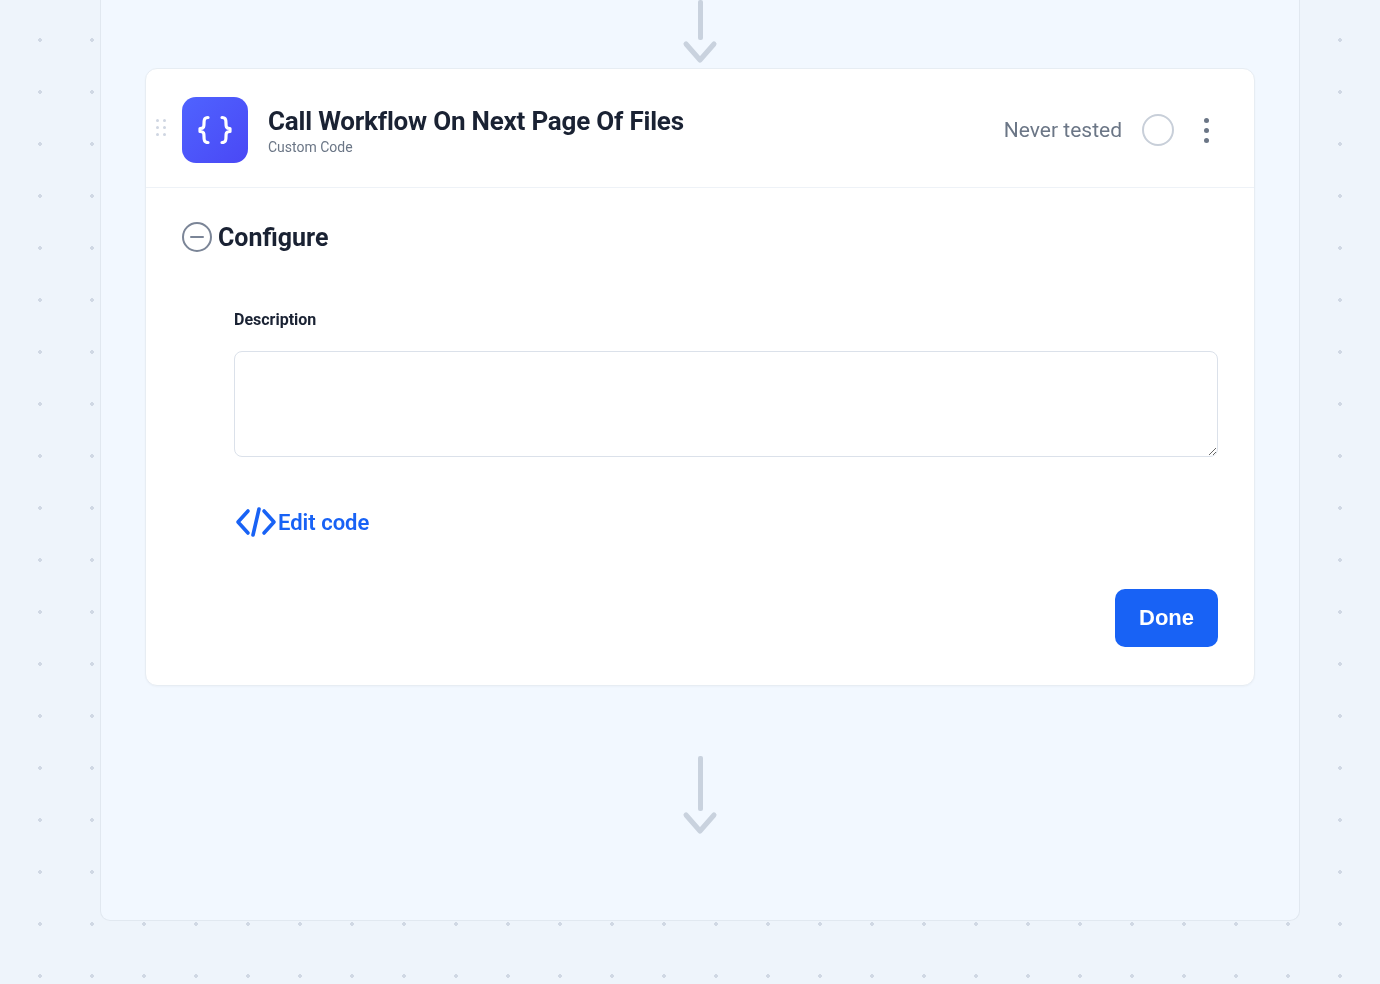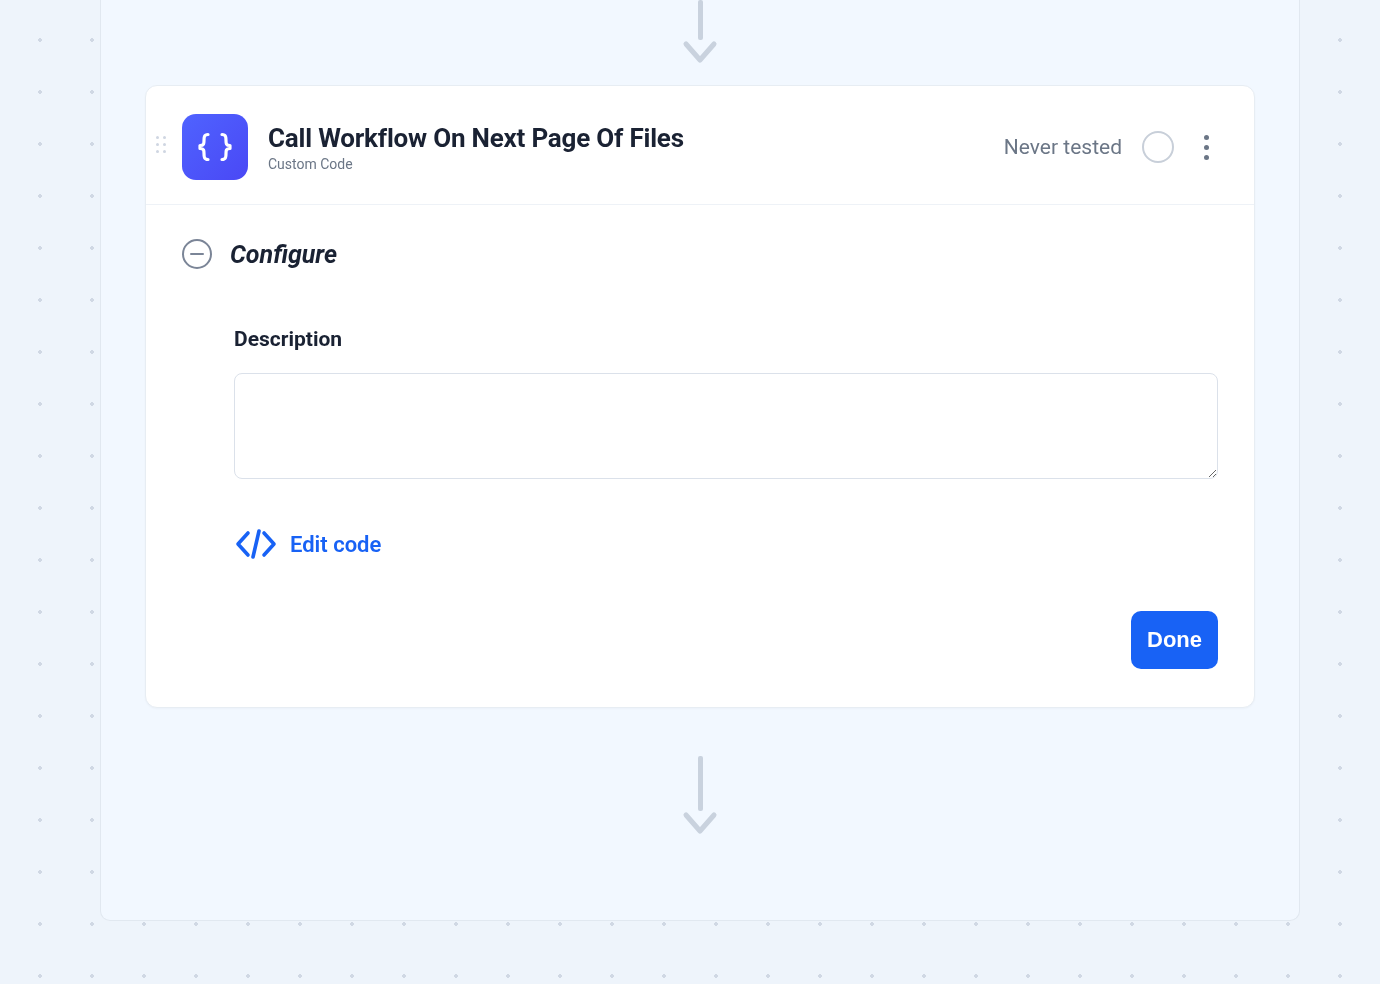--- a/index.html
+++ b/index.html
@@ -49,21 +49,21 @@
       border-radius: 2px;
     }
     .arrow-top .arrow-line { height: 40px; }
     .arrow-bottom .arrow-line { height: 55px; }
     .arrow-head svg { display: block; }
     
     .card {
       position: absolute;
       left: 44px;
       right: 44px;
-      top: 85px;
+      top: 68px;
       background: #fff;
       border: 1px solid #e7edf3;
       border-radius: 12px;
       box-shadow: 0 1px 2px rgba(20,30,60,.03);
     }
     .card-header {
       display: flex;
       align-items: center;
       padding: 28px 36px 24px 36px;
       border-bottom: 1px solid #eef2f7;
@@ -92,51 +92,51 @@
     .header-text { margin-left: 20px; flex: 1; min-width: 0; }
     .title { font-size: 26px; font-weight: 700; color:#1a2233; line-height:1.25; letter-spacing:-.2px; }
     .subtitle { font-size: 14px; color:#6b7686; margin-top:2px; }
     .header-right { display:flex; align-items:center; gap:20px; }
     .status-text { font-size:21px; color:#6b7686; }
     .status-circle { width:32px; height:32px; border:2.5px solid #c8cfd9; border-radius:50%; }
     .kebab { width:24px; height:32px; display:flex; flex-direction:column; align-items:center; justify-content:center; gap:5px; cursor:pointer; }
     .kebab span { width:5px; height:5px; background:#6b7686; border-radius:50%; }
     
     .card-body { padding: 34px 36px 38px 36px; }
-    .section-row { display:flex; align-items:flex-end; gap:18px;font-style:italic; }
+    .section-row { display:flex; align-items:flex-end; gap:6px; }
     .collapse-btn { width:30px; height:30px; border:2.5px solid #7b8597; border-radius:50%; display:flex; align-items:center; justify-content:center; cursor:pointer; }
     .collapse-btn .minus { width:14px; height:2.5px; background:#7b8597; border-radius:1px; }
     .section-title { font-size:25px; font-weight:700; color:#1a2233; }
     .field-block { margin-left:52px; margin-top:58px; }
-    .field-label { font-size:21px; font-weight:700; color:#1a2233; }
+    .field-label { font-size:16px; font-weight:700; color:#1a2233; }
     .field-help { font-size:21px; color:#6b7686; margin-top:12px; }
     .desc-input {
       width:100%;
       height:106px;
       margin-top:22px;
       border:1px solid #dbe1ea;
       border-radius:8px;
       resize: both;
       font-family:inherit;
       font-size:18px;
       padding:12px 14px;
       color:#1a2233;
     }
-    .edit-code-row { display:flex; align-items:center; gap:12px; margin-left:52px; margin-top:46px; color:#1862f5; cursor:pointer; }
+    .edit-code-row { display:flex; align-items:center; margin-left:52px; margin-top:46px; color:#1862f5; cursor:pointer; }
     .edit-code-row .code-svg { flex-shrink:0; }
     .edit-code-label { font-size:22px; font-weight:600; color:#1862f5; }
     .footer-row { display:flex; justify-content:flex-end; margin-top:52px; }
     .done-btn {
       background:#1862f5;
       color:#fff;
       border:none;
       border-radius:10px;
       font-size:22px;
       font-weight:600;
-      padding:16px 16px;
+      padding:16px 24px;
       cursor:pointer;
     }
   </style>
 </head>
 <body>
 
 <div class="dotted-bg"></div>
 
 <div class="outer-panel">
 

